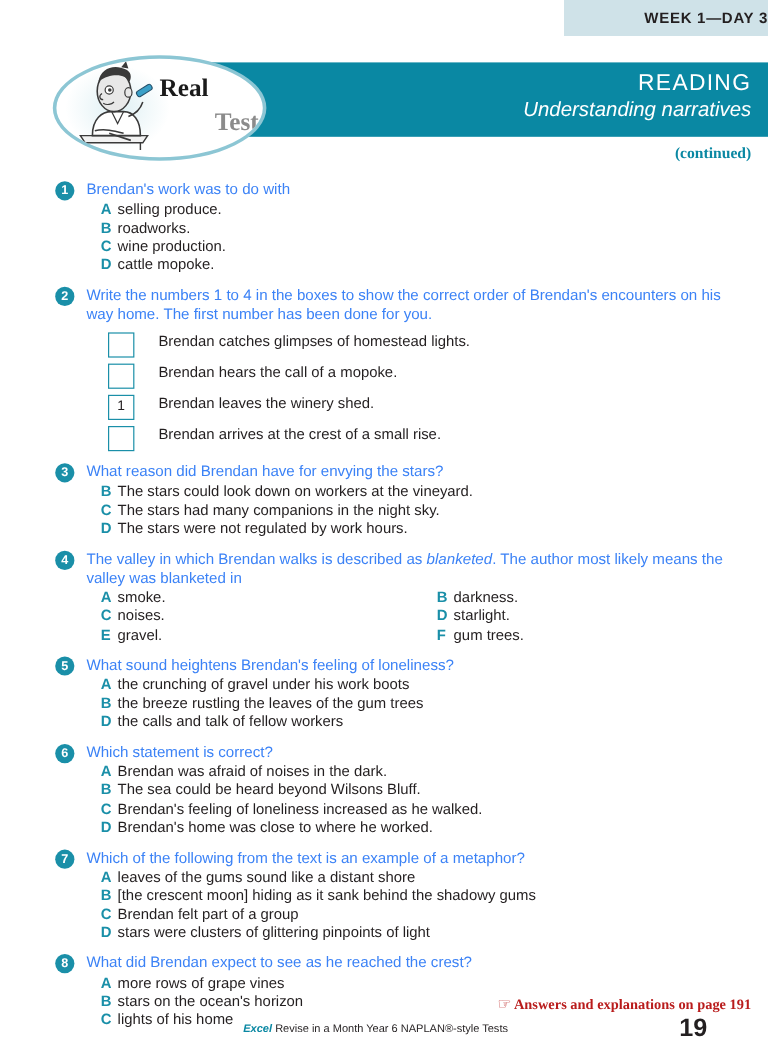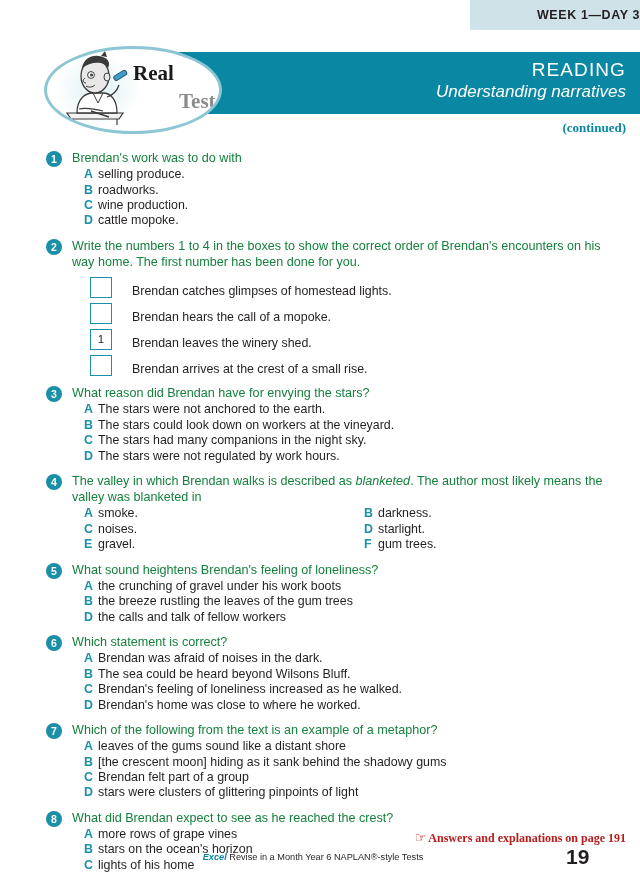--- a/index.html
+++ b/index.html
@@ -135,21 +135,21 @@
     background: #1a8fa8;
     color: #ffffff;
     font-size: 10.5px;
     font-weight: bold;
     line-height: 16px;
     text-align: center;
   }
   .q-stem {
     font-size: 12.6px;
     line-height: 16.2px;
-    color: #15803d;
+    color: #3b82f6;
   }
   .q-stem em { font-style: italic; }
 
   .options { margin-top: 1px; padding-left: 12px; }
   .option {
     font-size: 12.4px;
     line-height: 15.4px;
     color: #231f20;
     white-space: nowrap;
   }
@@ -164,21 +164,21 @@
   .options.two-col {
     display: grid;
     grid-template-columns: 280px 1fr;
     column-gap: 0;
   }
 
   
   .order-list { margin-top: 7px; padding-left: 18px; }
   .order-row {
     display: flex;
-    align-items: flex-end;
+    align-items: flex-start;
     margin-bottom: 5px;
   }
   .order-box {
     width: 22px;
     height: 21px;
     border: 1.4px solid #1a8fa8;
     box-sizing: border-box;
     margin-right: 20px;
     font-size: 11.5px;
     line-height: 19px;
@@ -314,21 +314,20 @@
         <div class="order-box"></div>
         <div class="order-text">Brendan arrives at the crest of a small rise.</div>
       </div>
     </div>
   </div>
 
   <div class="question">
     <div class="q-num">3</div>
     <div class="q-stem">What reason did Brendan have for envying the stars?</div>
     <div class="options">
-      <div class="option"><span class="opt-letter">A</span><span>The stars were not anchored to the earth.</span></div>
       <div class="option"><span class="opt-letter">B</span><span>The stars could look down on workers at the vineyard.</span></div>
       <div class="option"><span class="opt-letter">C</span><span>The stars had many companions in the night sky.</span></div>
       <div class="option"><span class="opt-letter">D</span><span>The stars were not regulated by work hours.</span></div>
     </div>
   </div>
 
   <div class="question">
     <div class="q-num">4</div>
     <div class="q-stem"><span>The valley in which Brendan walks is described as </span><em>blanketed</em><span>. The author most likely means the valley was blanketed in</span></div>
     <div class="options two-col">

